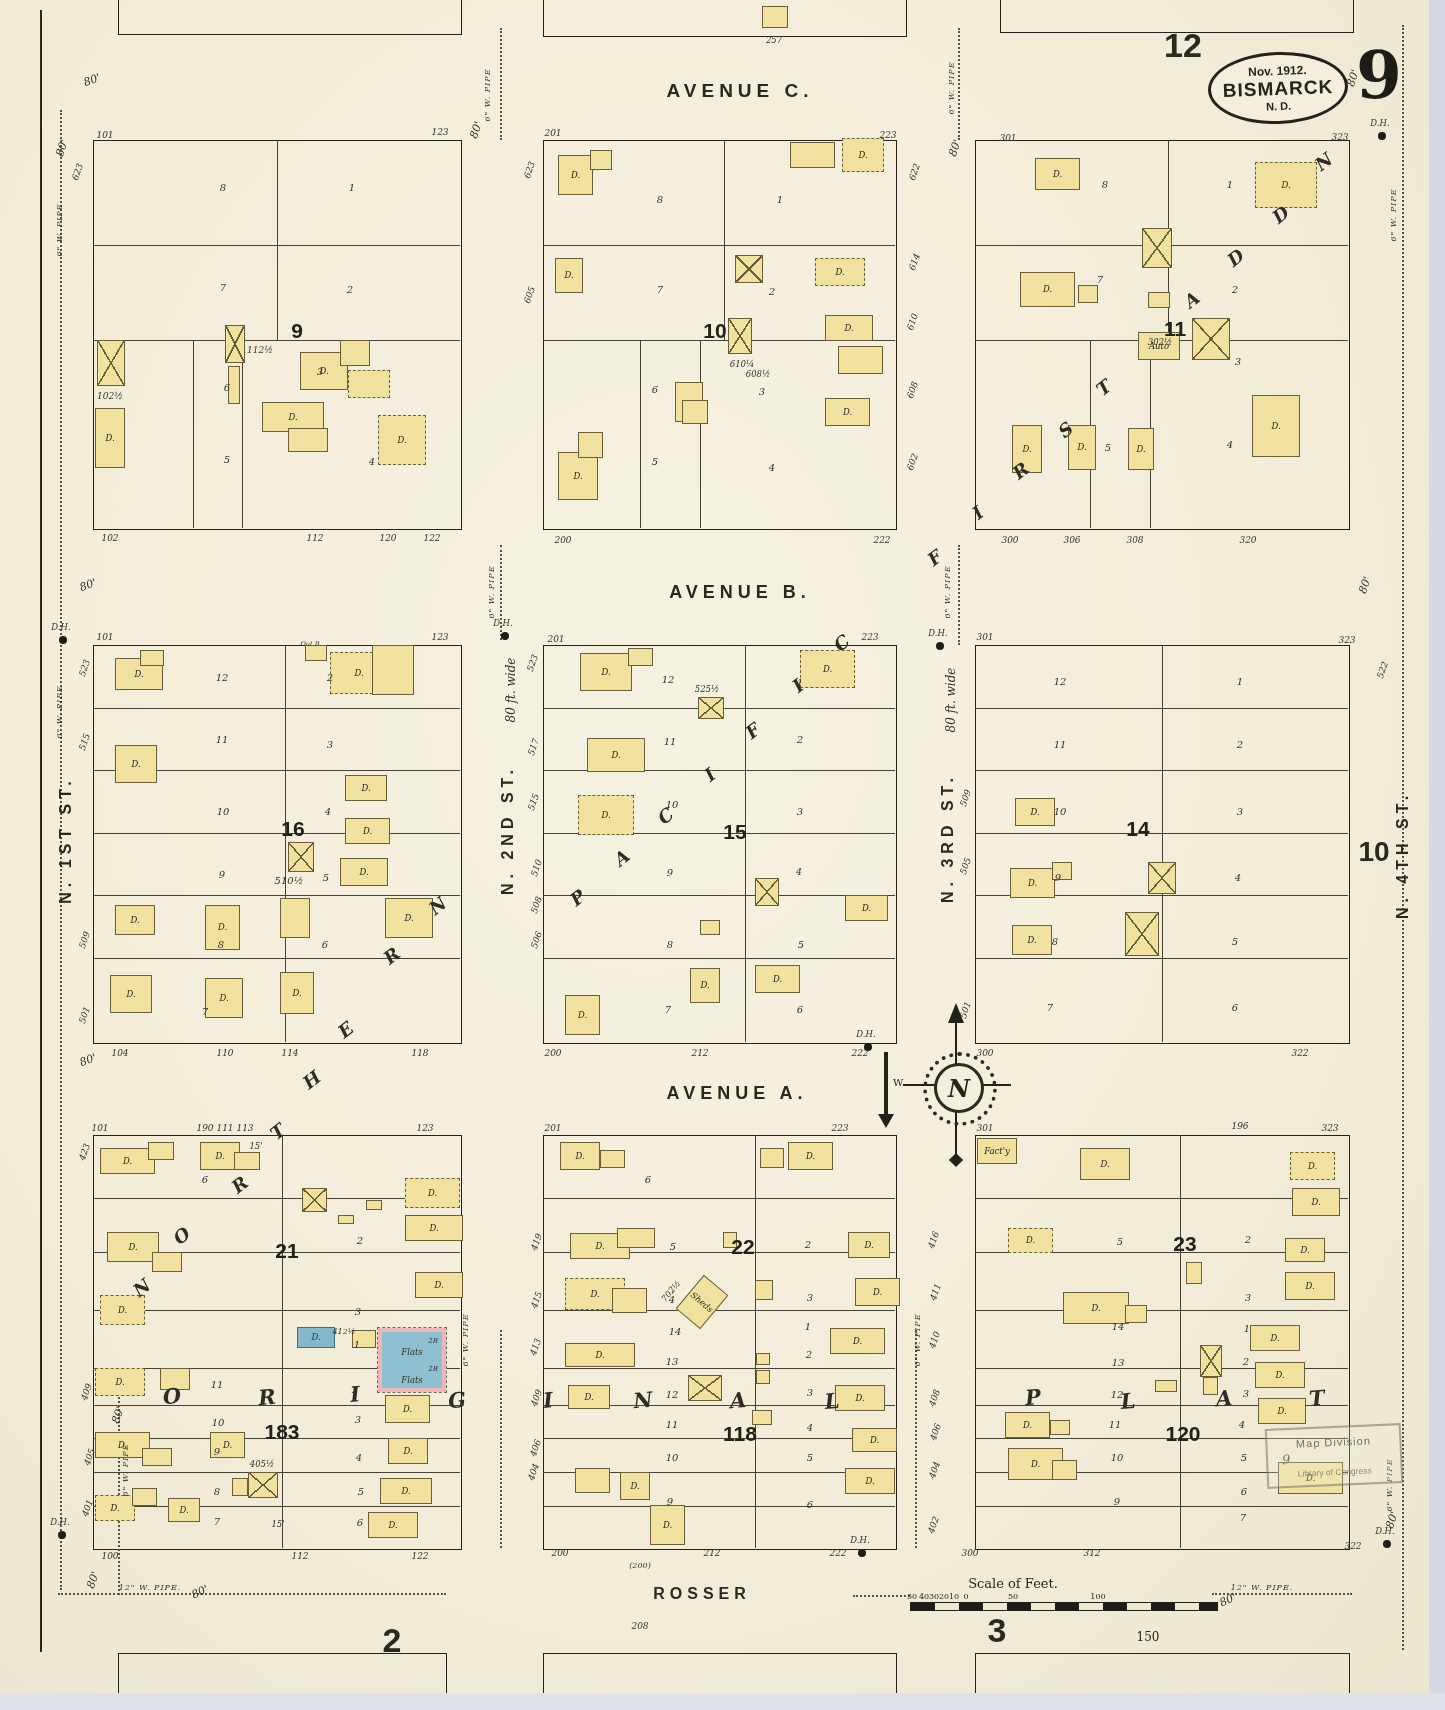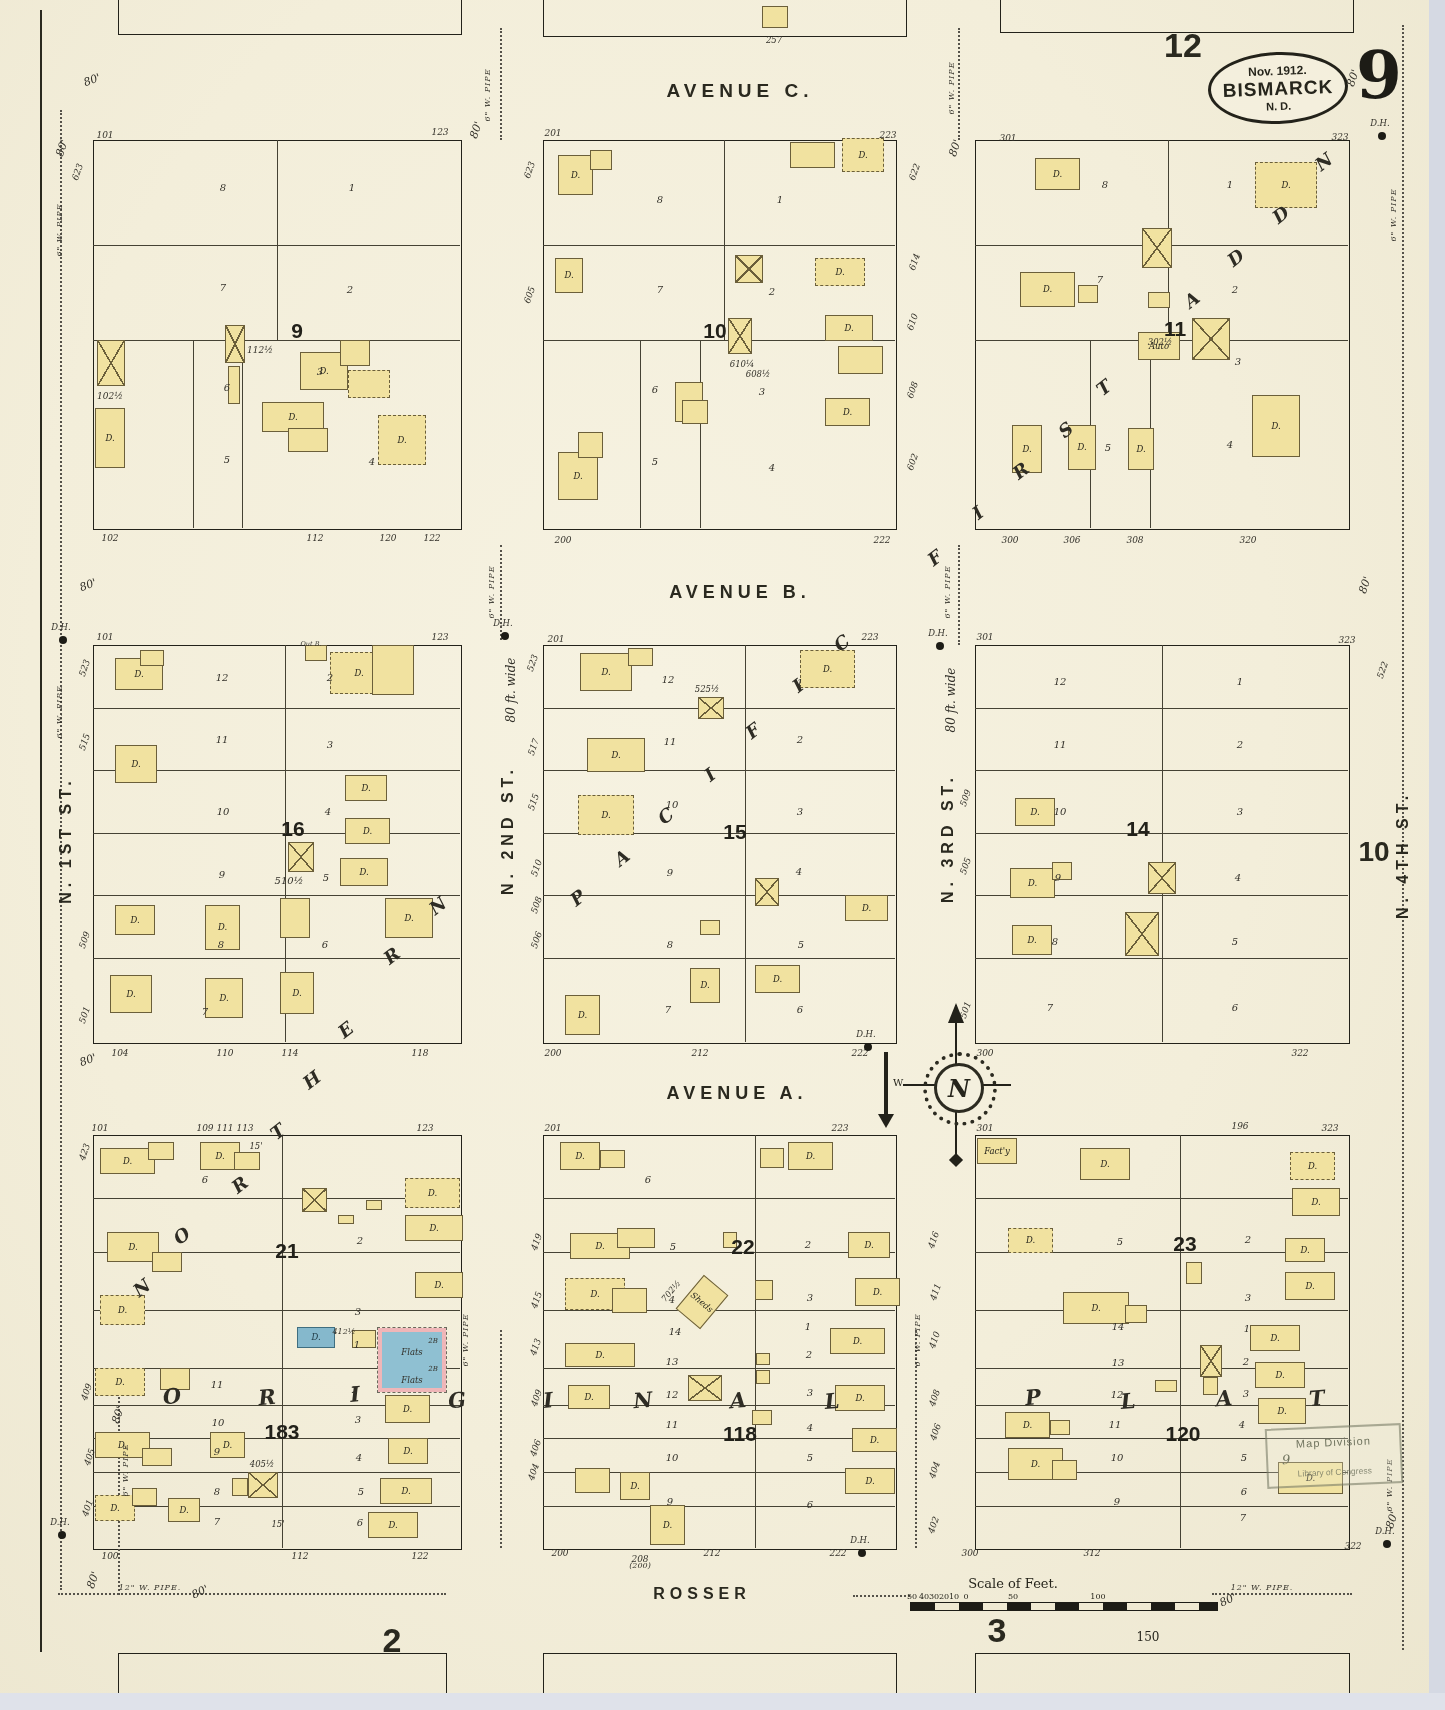--- a/index.html
+++ b/index.html
@@ -709,35 +709,35 @@
       <div class="lbl addr" style="left: 537px; top: 940px; font-size: 9px; transform: translate(-50%, -50%) rotate(-70deg);">506</div>
       <div class="lbl addr" style="left: 985px; top: 637px; font-size: 9px; transform: translate(-50%, -50%) rotate(0deg);">301</div>
       <div class="lbl addr" style="left: 1347px; top: 640px; font-size: 9px; transform: translate(-50%, -50%) rotate(0deg);">323</div>
       <div class="lbl addr" style="left: 985px; top: 1053px; font-size: 9px; transform: translate(-50%, -50%) rotate(0deg);">300</div>
       <div class="lbl addr" style="left: 1300px; top: 1053px; font-size: 9px; transform: translate(-50%, -50%) rotate(0deg);">322</div>
       <div class="lbl addr" style="left: 966px; top: 798px; font-size: 9px; transform: translate(-50%, -50%) rotate(-70deg);">509</div>
       <div class="lbl addr" style="left: 966px; top: 866px; font-size: 9px; transform: translate(-50%, -50%) rotate(-70deg);">505</div>
       <div class="lbl addr" style="left: 966px; top: 1010px; font-size: 9px; transform: translate(-50%, -50%) rotate(-70deg);">501</div>
       <div class="lbl addr" style="left: 1383px; top: 670px; font-size: 9px; transform: translate(-50%, -50%) rotate(-70deg);">522</div>
       <div class="lbl addr" style="left: 100px; top: 1128px; font-size: 9px; transform: translate(-50%, -50%) rotate(0deg);">101</div>
-      <div class="lbl addr" style="left: 205px; top: 1128px; font-size: 9px; transform: translate(-50%, -50%) rotate(0deg);">109</div>
+      <div class="lbl addr" style="left: 205px; top: 1128px; font-size: 9px; transform: translate(-50%, -50%) rotate(0deg);">190</div>
       <div class="lbl addr" style="left: 225px; top: 1128px; font-size: 9px; transform: translate(-50%, -50%) rotate(0deg);">111</div>
       <div class="lbl addr" style="left: 245px; top: 1128px; font-size: 9px; transform: translate(-50%, -50%) rotate(0deg);">113</div>
       <div class="lbl addr" style="left: 425px; top: 1128px; font-size: 9px; transform: translate(-50%, -50%) rotate(0deg);">123</div>
       <div class="lbl addr" style="left: 110px; top: 1556px; font-size: 9px; transform: translate(-50%, -50%) rotate(0deg);">100</div>
       <div class="lbl addr" style="left: 300px; top: 1556px; font-size: 9px; transform: translate(-50%, -50%) rotate(0deg);">112</div>
       <div class="lbl addr" style="left: 420px; top: 1556px; font-size: 9px; transform: translate(-50%, -50%) rotate(0deg);">122</div>
       <div class="lbl addr" style="left: 85px; top: 1152px; font-size: 9px; transform: translate(-50%, -50%) rotate(-70deg);">423</div>
       <div class="lbl addr" style="left: 87px; top: 1392px; font-size: 9px; transform: translate(-50%, -50%) rotate(-70deg);">409</div>
       <div class="lbl addr" style="left: 90px; top: 1457px; font-size: 9px; transform: translate(-50%, -50%) rotate(-70deg);">405</div>
       <div class="lbl addr" style="left: 88px; top: 1508px; font-size: 9px; transform: translate(-50%, -50%) rotate(-70deg);">401</div>
       <div class="lbl addr" style="left: 553px; top: 1128px; font-size: 9px; transform: translate(-50%, -50%) rotate(0deg);">201</div>
       <div class="lbl addr" style="left: 840px; top: 1128px; font-size: 9px; transform: translate(-50%, -50%) rotate(0deg);">223</div>
       <div class="lbl addr" style="left: 560px; top: 1553px; font-size: 9px; transform: translate(-50%, -50%) rotate(0deg);">200</div>
-      <div class="lbl addr" style="left: 640px; top: 1559px; font-size: 9px; transform: translate(-50%, -50%) rotate(0deg);">208</div>
+      <div class="lbl addr" style="left: 640px; top: 1626px; font-size: 9px; transform: translate(-50%, -50%) rotate(0deg);">208</div>
       <div class="lbl addr" style="left: 712px; top: 1553px; font-size: 9px; transform: translate(-50%, -50%) rotate(0deg);">212</div>
       <div class="lbl addr" style="left: 838px; top: 1553px; font-size: 9px; transform: translate(-50%, -50%) rotate(0deg);">222</div>
       <div class="lbl addr" style="left: 537px; top: 1242px; font-size: 9px; transform: translate(-50%, -50%) rotate(-70deg);">419</div>
       <div class="lbl addr" style="left: 537px; top: 1300px; font-size: 9px; transform: translate(-50%, -50%) rotate(-70deg);">415</div>
       <div class="lbl addr" style="left: 536px; top: 1347px; font-size: 9px; transform: translate(-50%, -50%) rotate(-70deg);">413</div>
       <div class="lbl addr" style="left: 537px; top: 1398px; font-size: 9px; transform: translate(-50%, -50%) rotate(-70deg);">409</div>
       <div class="lbl addr" style="left: 536px; top: 1448px; font-size: 9px; transform: translate(-50%, -50%) rotate(-70deg);">406</div>
       <div class="lbl addr" style="left: 534px; top: 1472px; font-size: 9px; transform: translate(-50%, -50%) rotate(-70deg);">404</div>
       <div class="lbl addr" style="left: 985px; top: 1128px; font-size: 9px; transform: translate(-50%, -50%) rotate(0deg);">301</div>
       <div class="lbl addr" style="left: 1240px; top: 1126px; font-size: 9px; transform: translate(-50%, -50%) rotate(0deg);">196</div>

